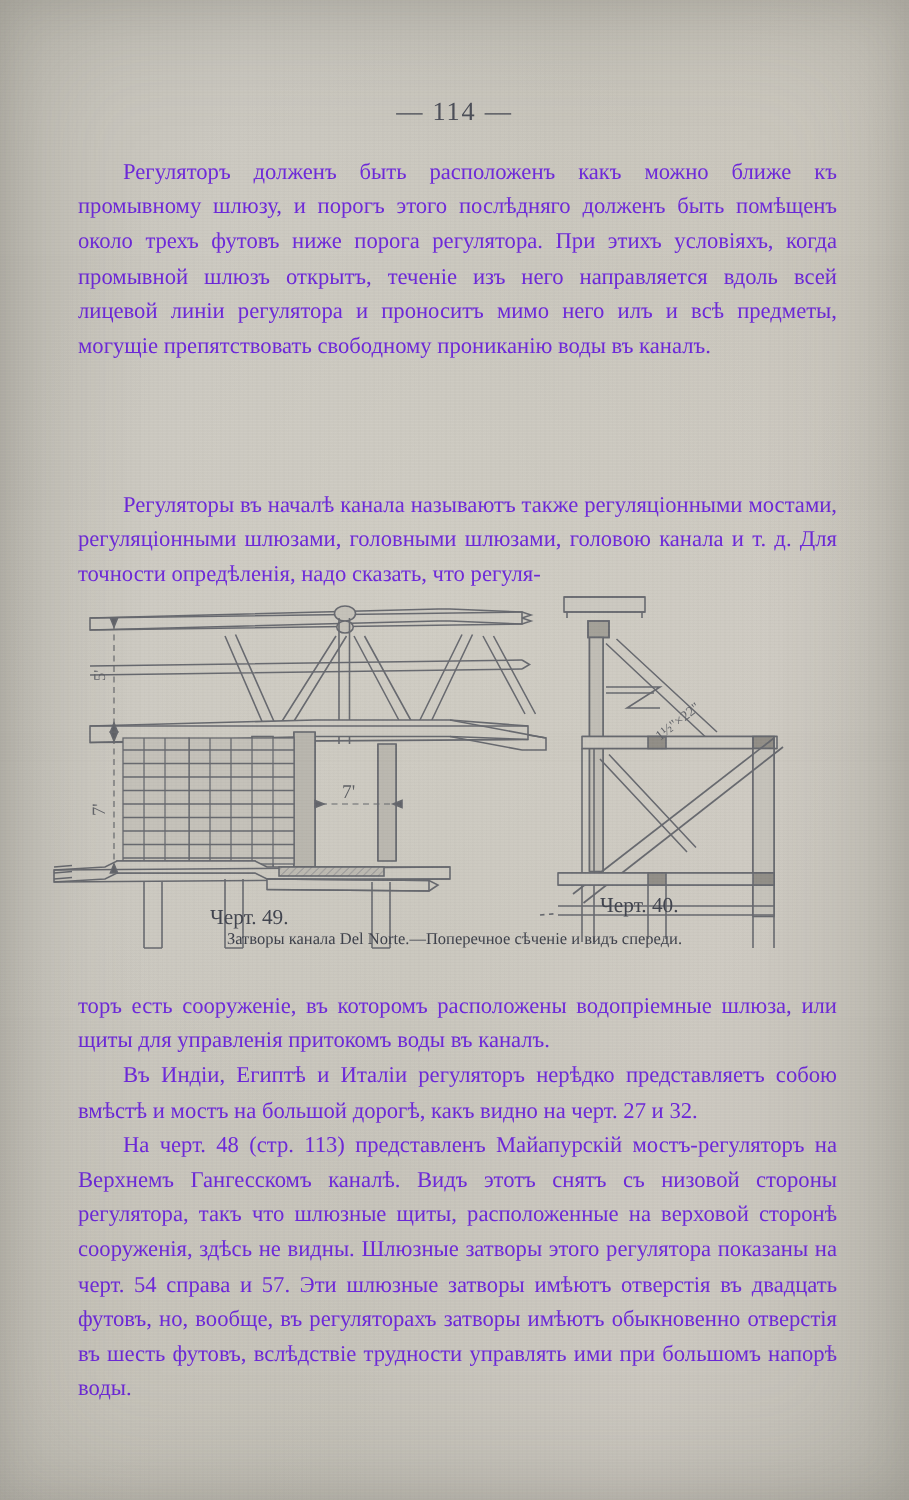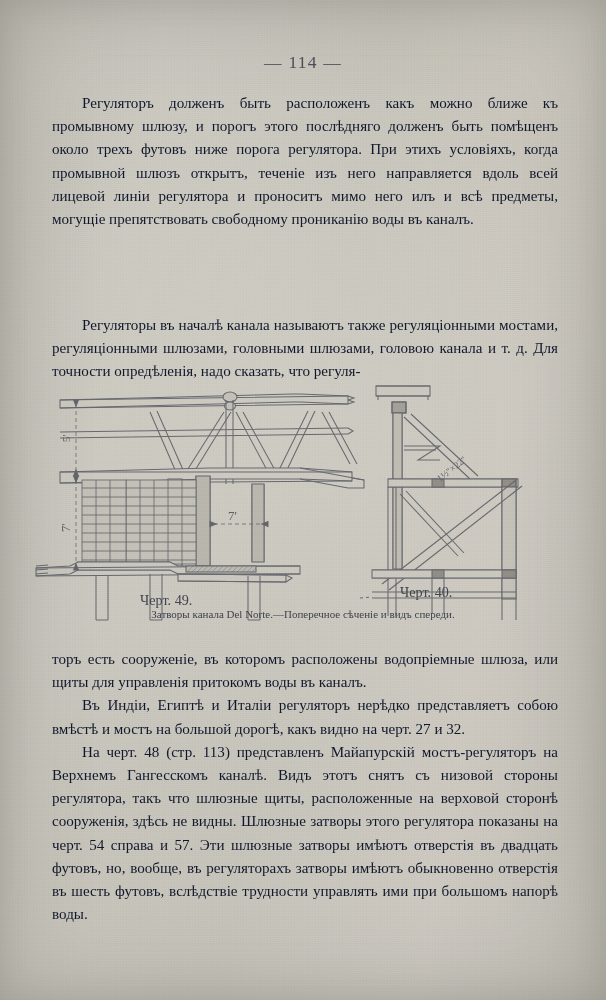--- a/index.html
+++ b/index.html
@@ -38,20 +38,21 @@
   .vignette {
     position: absolute;
     inset: 0;
     pointer-events: none;
     box-shadow: inset 0 0 90px rgba(90,88,80,.30), inset 0 0 28px rgba(110,107,98,.18);
   }
 
   .page {
     position: absolute;
     inset: 0;
+    margin-top: 12px;
   }
 
   
   .page-number {
     position: absolute;
     top: 52px;
     left: 0;
     right: 0;
     text-align: center;
     font-size: 17.5px;
@@ -61,21 +62,21 @@
 
   
   .textblock {
     position: absolute;
     left: 52px;
     width: 506px;
     font-size: 15.1px;
     line-height: 23.2px;
     text-align: justify;
     text-justify: inter-word;
-    color: #0f172a;
+    color: #6d28d9;
   }
   .textblock p {
     margin: 0;
     text-indent: 30px;
   }
   .textblock p.cont {
     text-indent: 0;
   }
 
   #para-intro  { top: 92px; }

